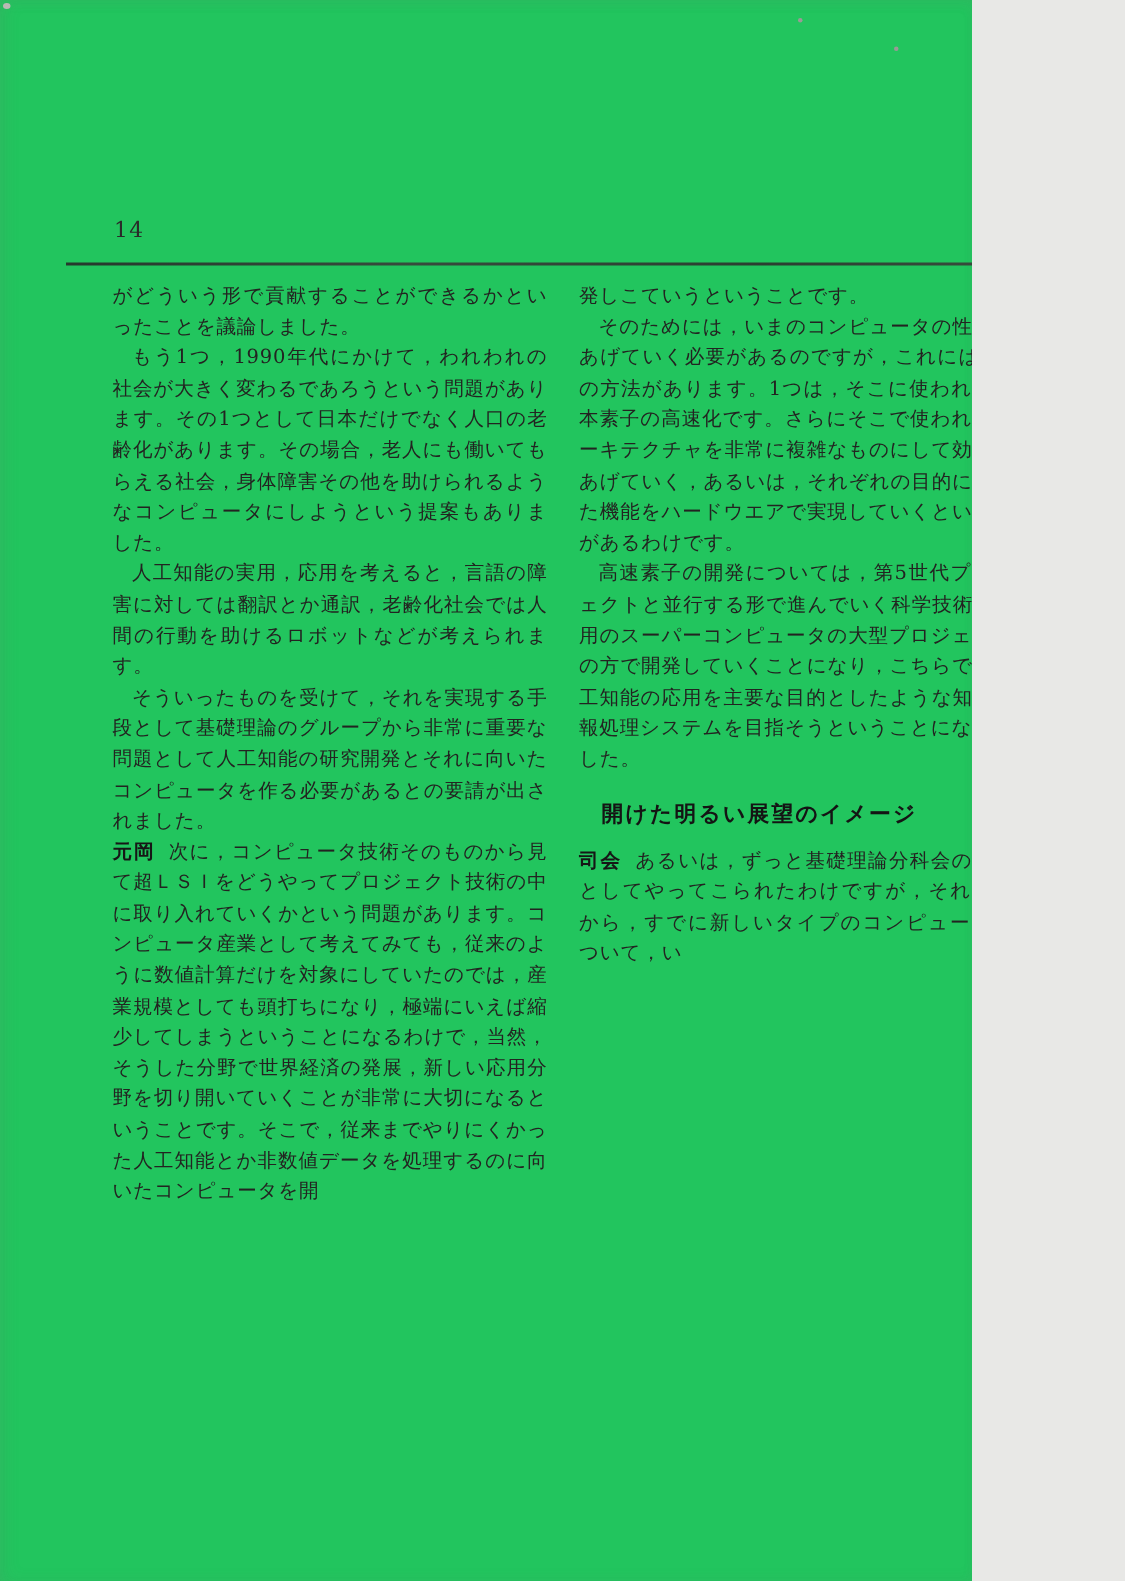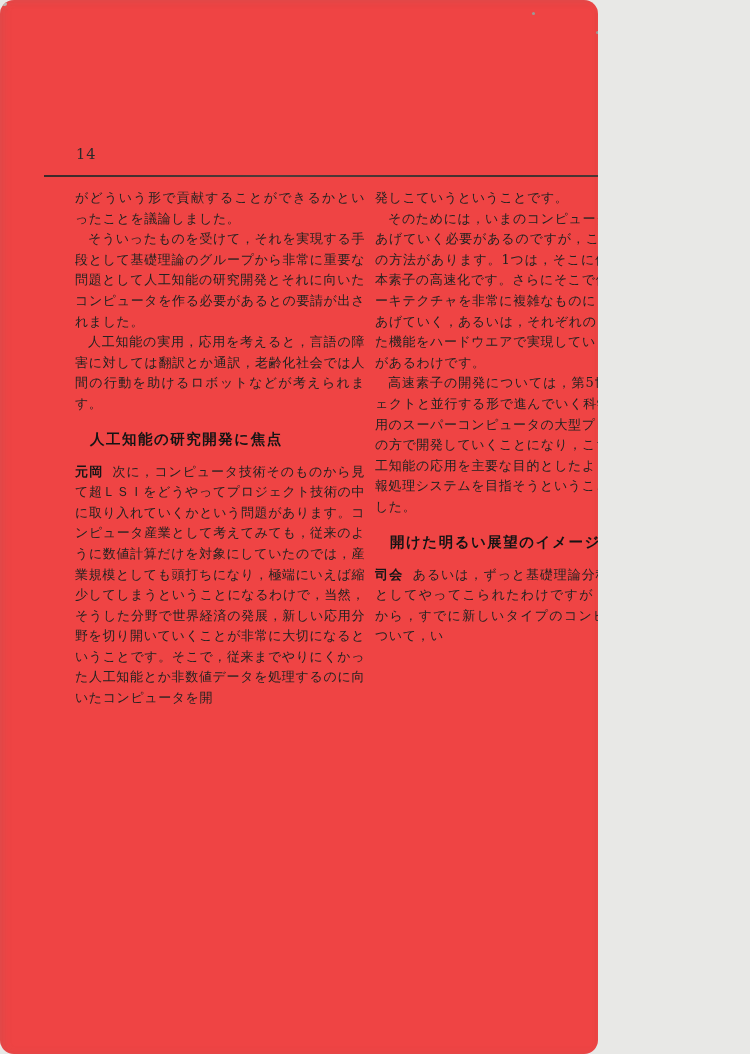--- a/index.html
+++ b/index.html
@@ -1,38 +1,37 @@
 <!DOCTYPE html>
 <html><head>
 <meta charset="utf-8">
 <style>
   html,body { margin:0; padding:0; background:#e8e8e6; }
   .page {
-    position:relative; width:598px; height:1054px;
-    background:#ef4444; overflow:hidden;
+    position:relative; width:648px; height:1054px;
+    background:#22c55e; overflow:hidden;
     font-family:"DejaVu Serif","Liberation Serif",serif;
     color:#1e1e1e;
-    border-radius:14px;
   }
   .page-inner-shade {
     position:absolute; inset:0; pointer-events:none;
     box-shadow: inset 4px 0 10px rgba(120,120,115,0.10), inset 0 3px 8px rgba(120,120,115,0.06);
   }
   .page-number {
     position:absolute; top:146px; left:76px;
     font-size:14.5px; letter-spacing:1px; color:#2a2a2a;
   }
   .head-rule {
     position:absolute; top:175px; left:44px; width:663px; height:2px;
     background:linear-gradient(90deg,#262626 0%,#3a3a38 35%,#2c2c2a 70%,#3f3f3c 100%);
     opacity:0.88;
   }
   .cols {
     position:absolute; top:188px; left:75px;
-    display:flex; gap:10px;
+    display:flex; gap:21px;
   }
   .col { width:290px; }
   .body-text p {
     margin:0;
     font-size:13px; line-height:20.6px;
     text-align:justify; text-justify:inter-character;
     word-break:break-all; letter-spacing:0.55px;
     color:#232321;
   }
   .body-text p.indent { text-indent:1em; }
@@ -59,24 +58,24 @@
   <span class="speck s2"></span>
   <span class="speck s3"></span>
 
   <div class="page-number">14</div>
   <div class="head-rule"></div>
 
   <div class="cols">
 
     <div class="col body-text">
       <p>がどういう形で貢献することができるかといったことを議論しました。</p>
+      <p class="indent">もう1つ，1990年代にかけて，われわれの社会が大きく変わるであろうという問題があります。その1つとして日本だけでなく人口の老齢化があります。その場合，老人にも働いてもらえる社会，身体障害その他を助けられるようなコンピュータにしようという提案もありました。</p>
+      <p class="indent">人工知能の実用，応用を考えると，言語の障害に対しては翻訳とか通訳，老齢化社会では人間の行動を助けるロボットなどが考えられます。</p>
       <p class="indent">そういったものを受けて，それを実現する手段として基礎理論のグループから非常に重要な問題として人工知能の研究開発とそれに向いたコンピュータを作る必要があるとの要請が出されました。</p>
-      <p class="indent">人工知能の実用，応用を考えると，言語の障害に対しては翻訳とか通訳，老齢化社会では人間の行動を助けるロボットなどが考えられます。</p>
 
-      <div class="section-heading">人工知能の研究開発に焦点</div>
 
       <p><span class="speaker">元岡</span><span>次に，コンピュータ技術そのものから見て超ＬＳＩをどうやってプロジェクト技術の中に取り入れていくかという問題があります。コンピュータ産業として考えてみても，従来のように数値計算だけを対象にしていたのでは，産業規模としても頭打ちになり，極端にいえば縮少してしまうということになるわけで，当然，そうした分野で世界経済の発展，新しい応用分野を切り開いていくことが非常に大切になるということです。そこで，従来までやりにくかった人工知能とか非数値データを処理するのに向いたコンピュータを開</span></p>
     </div>
 
     <div class="col body-text">
       <p>発しこていうということです。</p>
       <p class="indent">そのためには，いまのコンピュータの性能をあげていく必要があるのですが，これには2つの方法があります。1つは，そこに使われる基本素子の高速化です。さらにそこで使われるアーキテクチャを非常に複雑なものにして効率をあげていく，あるいは，それぞれの目的に適した機能をハードウエアで実現していくという面があるわけです。</p>
       <p class="indent">高速素子の開発については，第5世代プロジェクトと並行する形で進んでいく科学技術計算用のスーパーコンピュータの大型プロジェクトの方で開発していくことになり，こちらでは人工知能の応用を主要な目的としたような知識情報処理システムを目指そうということになりました。</p>
 
       <div class="section-heading">開けた明るい展望のイメージ</div>

